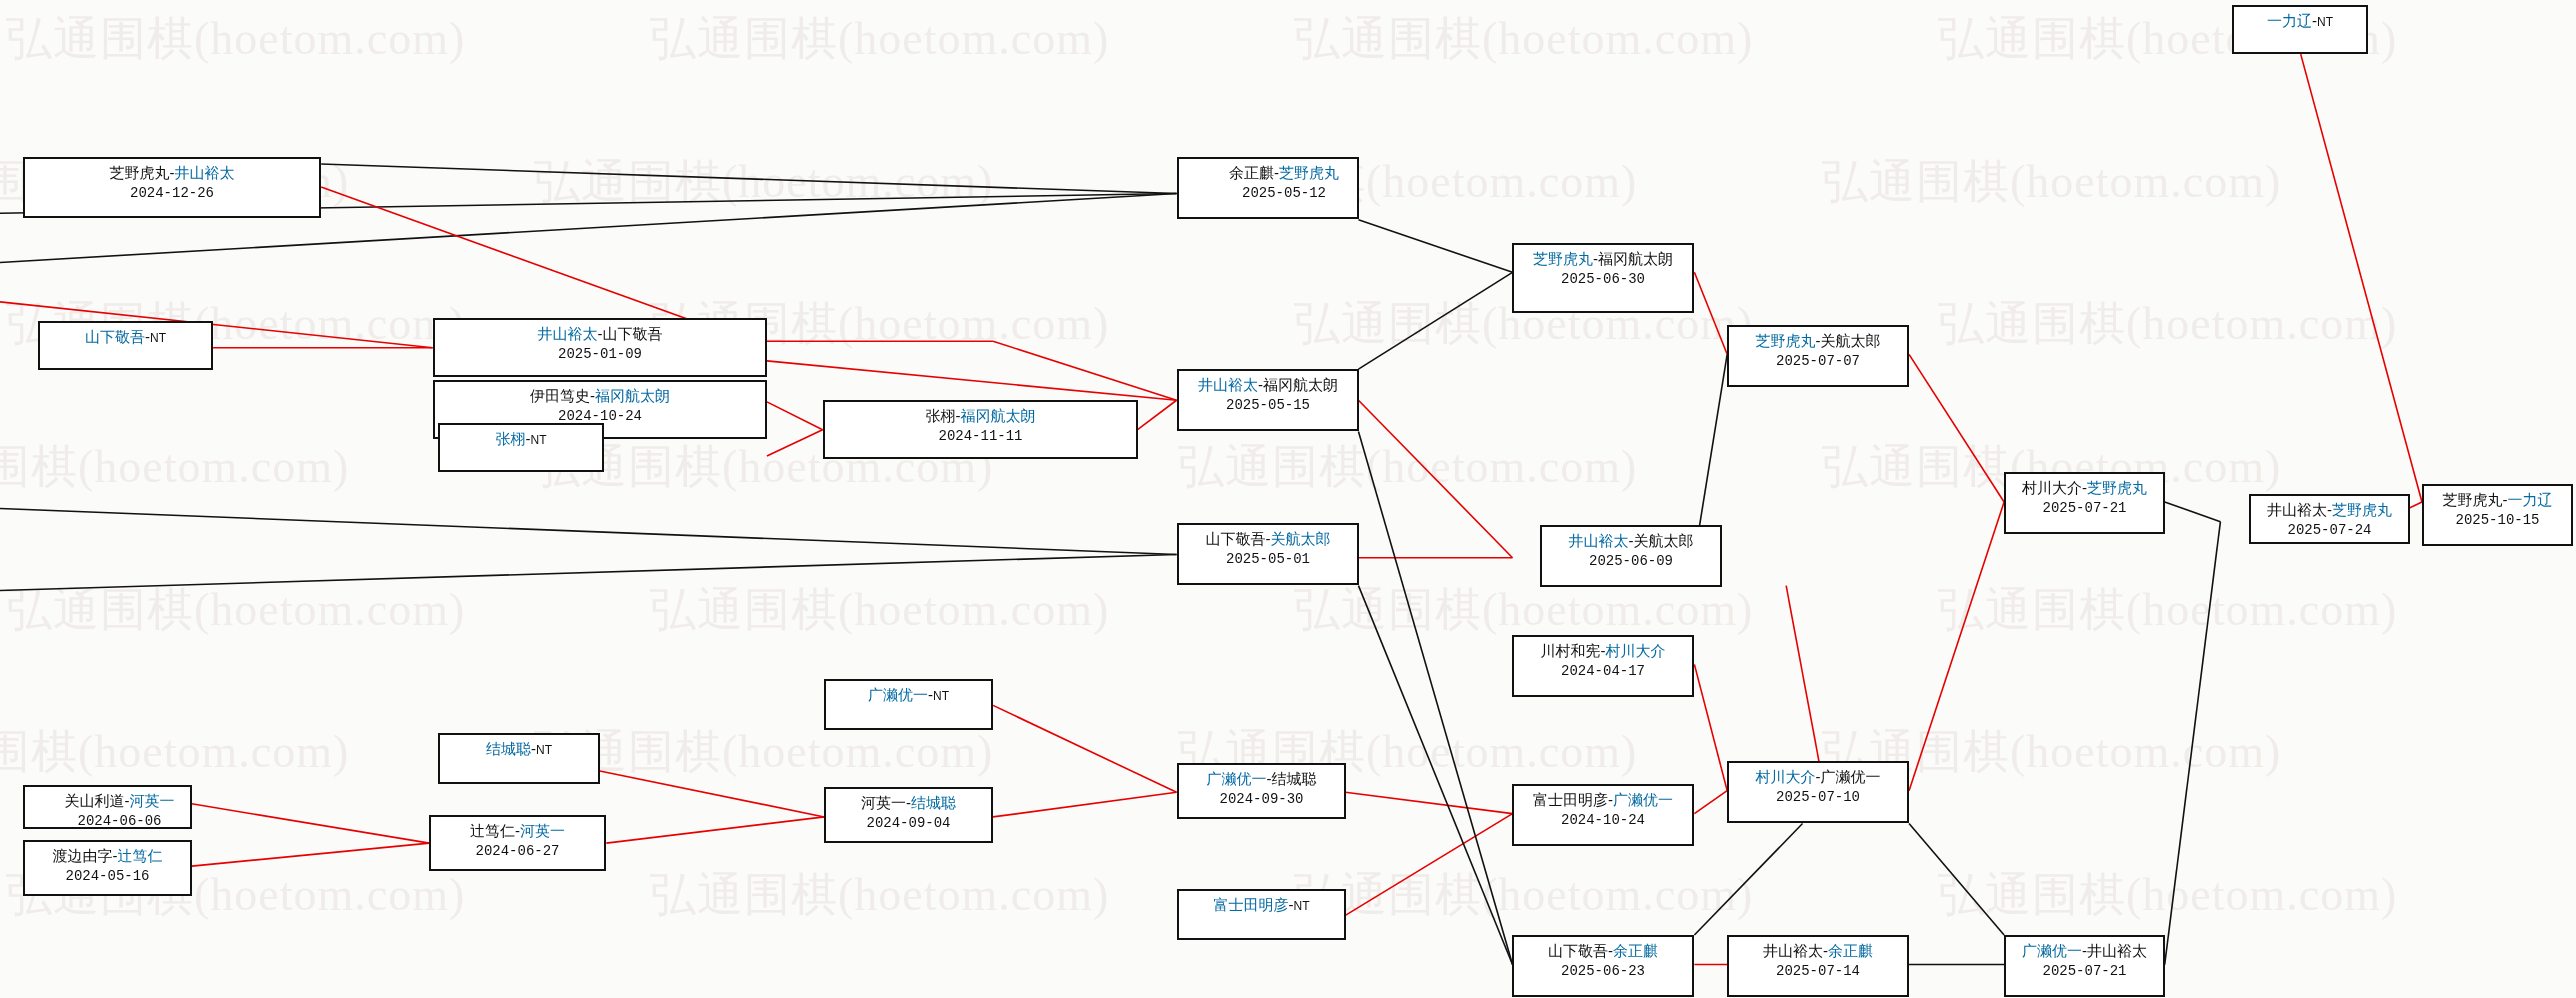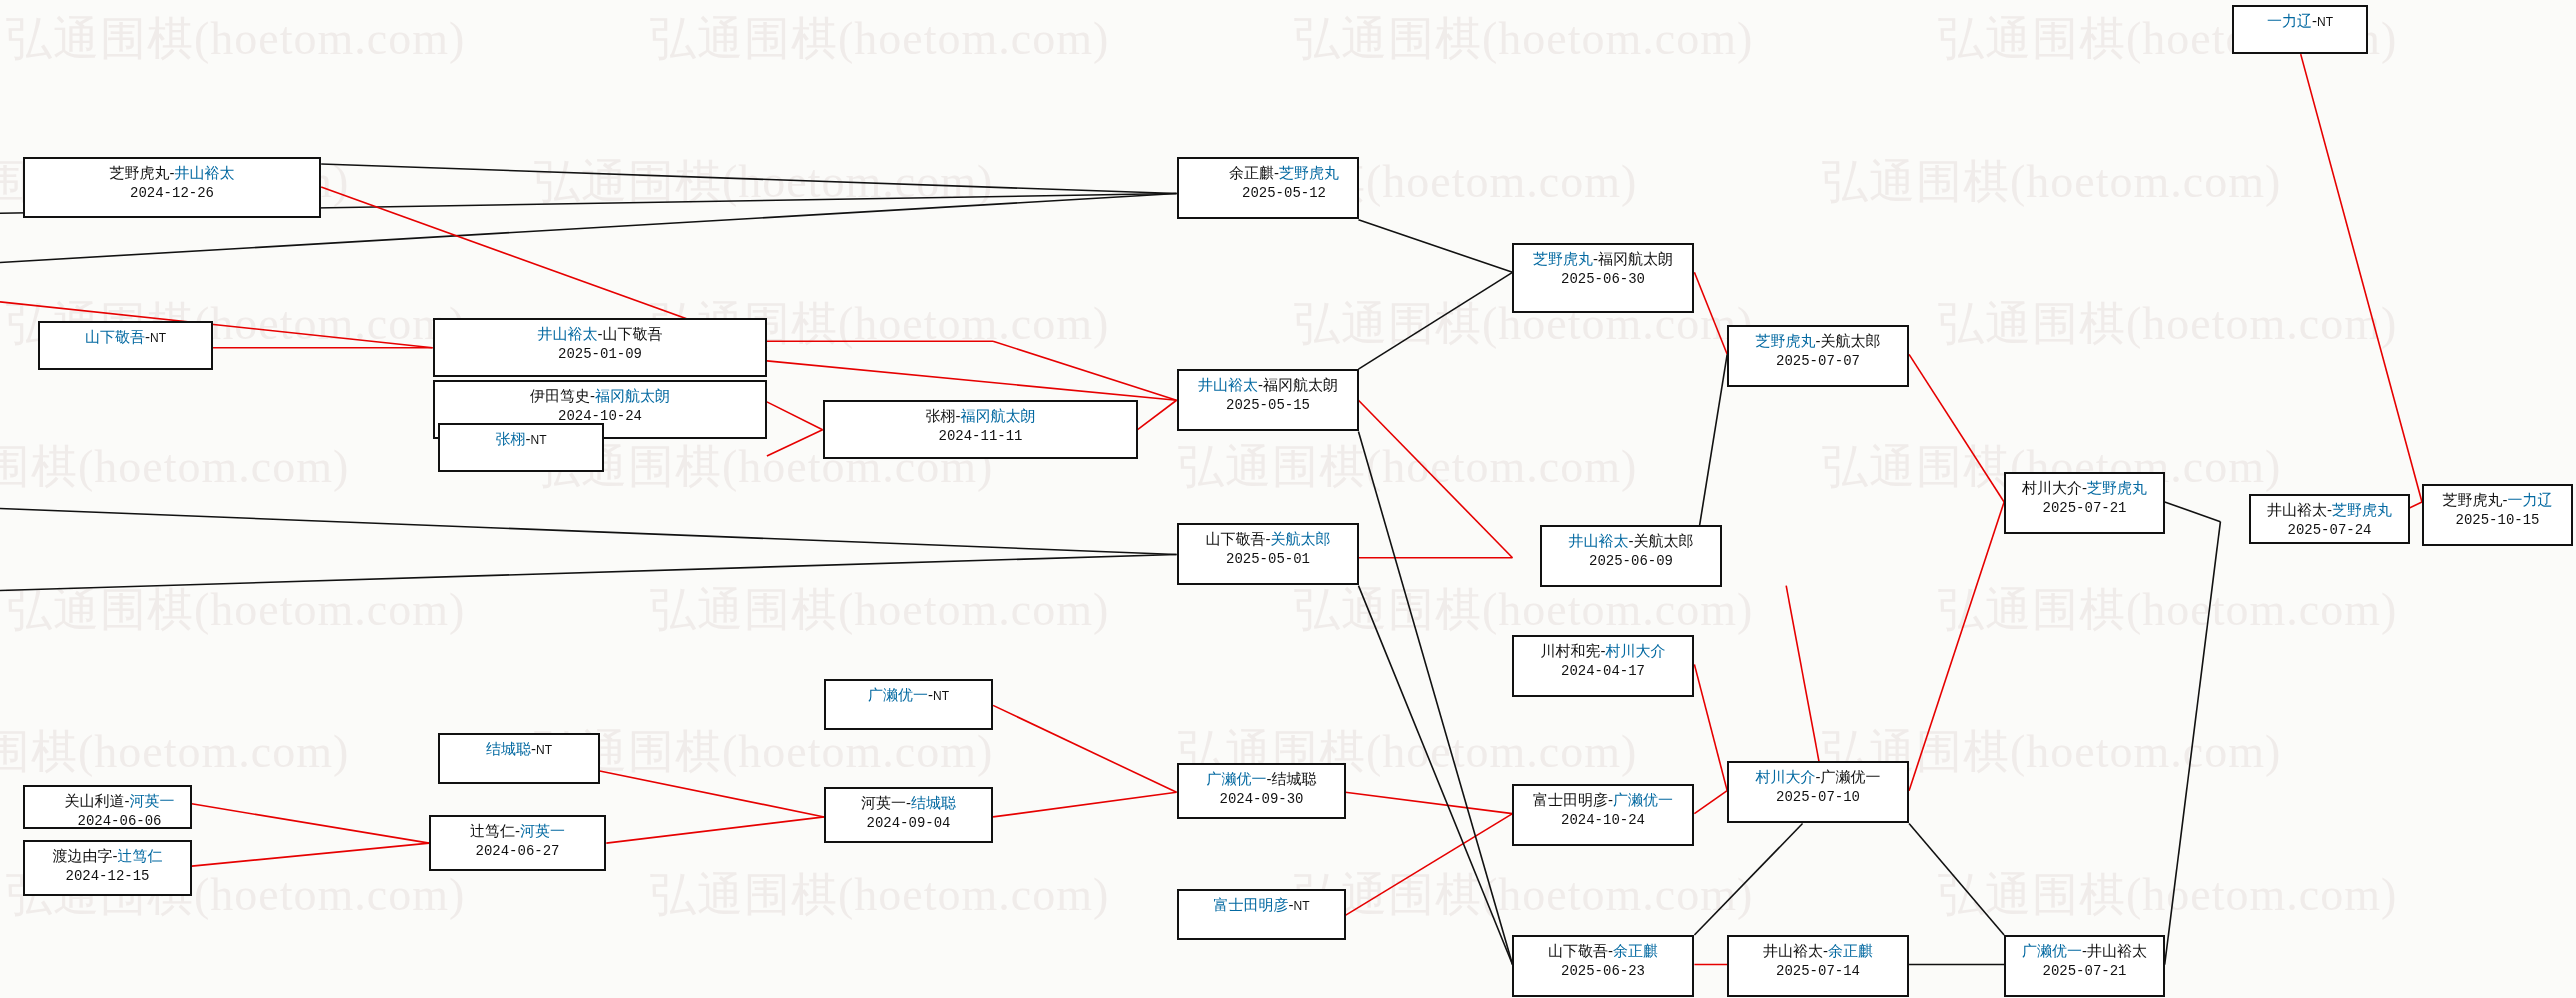--- a/index.html
+++ b/index.html
@@ -249,21 +249,21 @@
       </div>
       <div class="node nt" style="left: 438px; top: 733px; width: 162px; height: 51px;">
         <div class="match"><span class="p-win">结城聪</span><span class="sep">-</span><span class="nt-tag">NT</span></div>
       </div>
       <div class="node" style="left: 23px; top: 785px; width: 169px; height: 44px; padding-left: 24px;">
         <div class="match"><span class="p-lose">关山利道</span><span class="sep">-</span><span class="p-win">河英一</span></div>
         <div class="date">2024-06-06</div>
       </div>
       <div class="node" style="left: 23px; top: 840px; width: 169px; height: 56px;">
         <div class="match"><span class="p-lose">渡边由字</span><span class="sep">-</span><span class="p-win">辻笃仁</span></div>
-        <div class="date">2024-12-15</div>
+        <div class="date">2024-05-16</div>
       </div>
       <div class="node" style="left: 429px; top: 815px; width: 177px; height: 56px;">
         <div class="match"><span class="p-lose">辻笃仁</span><span class="sep">-</span><span class="p-win">河英一</span></div>
         <div class="date">2024-06-27</div>
       </div>
       <div class="node" style="left: 824px; top: 787px; width: 169px; height: 56px;">
         <div class="match"><span class="p-lose">河英一</span><span class="sep">-</span><span class="p-win">结城聪</span></div>
         <div class="date">2024-09-04</div>
       </div>
       <div class="node" style="left: 1177px; top: 763px; width: 169px; height: 56px;">

